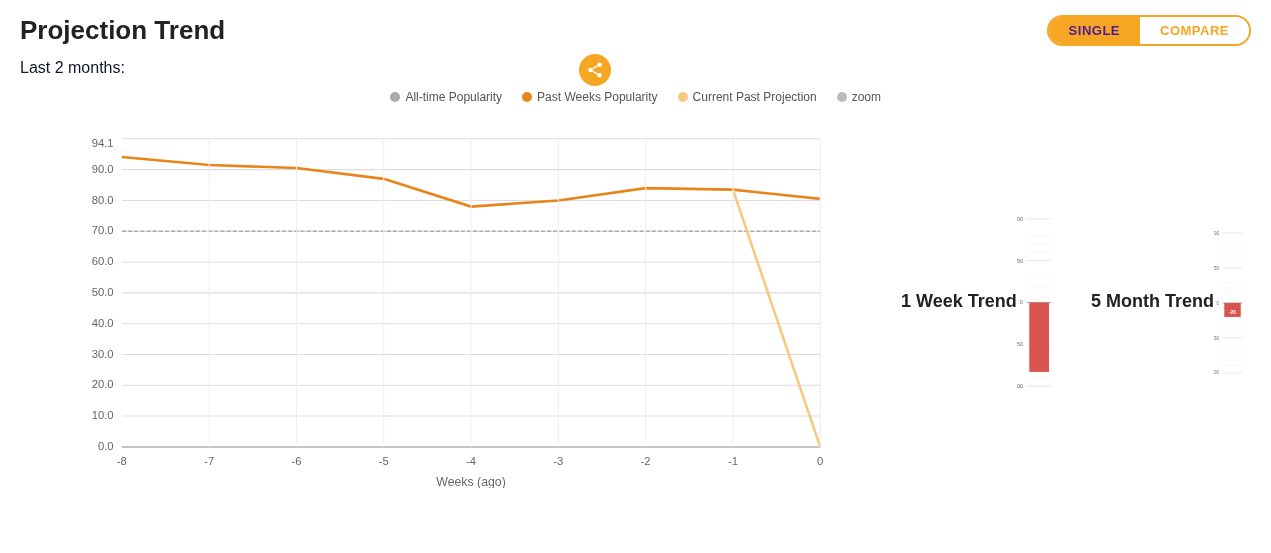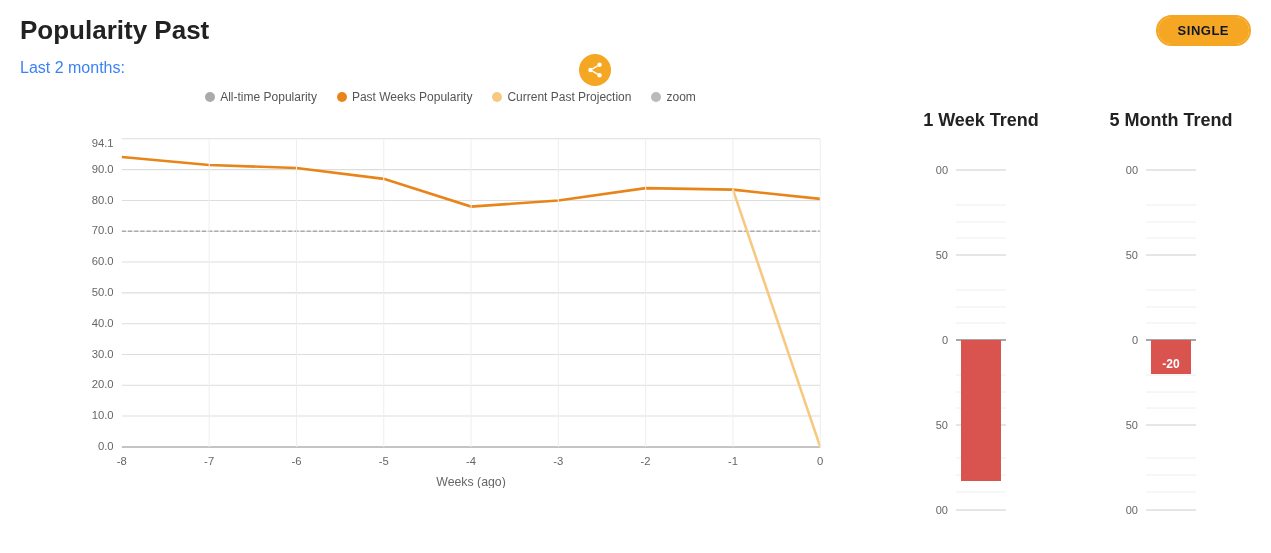--- a/index.html
+++ b/index.html
@@ -39,61 +39,61 @@
       padding: 6px 20px;
       font-size: 13px;
       font-weight: bold;
       cursor: pointer;
       letter-spacing: 0.5px;
       border: none;
       outline: none;
     }
     .toggle-btn.active {
       background: #f5a623;
-      color: #0f172a;
+      color: #4c1d95;
     }
     .toggle-btn.inactive {
       background: #fff;
       color: #f5a623;
     }
     .share-icon {
       width: 32px;
       height: 32px;
       background: #f5a623;
       border-radius: 50%;
       display: flex;
       align-items: center;
       justify-content: center;
       cursor: pointer;
       color: white;
       font-size: 16px;
     }
     .subtitle {
       font-size: 16px;
-      color: #3b82f6;
+      color: #0f172a;
       margin-bottom: 4px;
     }
     .main-row {
       display: flex;
       flex: 1;
       align-items: flex-start;
     }
     .chart-area {
       flex: 1;
       position: relative;
       height: 420px;
     }
     .legend {
       display: flex;
       align-items: center;
       gap: 20px;
       font-size: 12px;
       color: #555;
       margin-bottom: 4px;
-      justify-content: center;
+      justify-content: flex-end;
     }
     .legend-item {
       display: flex;
       align-items: center;
       gap: 5px;
     }
     .legend-dot {
       width: 10px;
       height: 10px;
       border-radius: 50%;
@@ -104,42 +104,42 @@
       height: 380px;
     }
     .trend-panels {
       display: flex;
       gap: 30px;
       padding-left: 20px;
       padding-top: 20px;
     }
     .trend-panel {
       display: flex;
-      flex-direction: column;
+      flex-direction: row;
       align-items: center;
       width: 160px;
-      gap: 11px;
     }
     .trend-title {
       font-size: 18px;
       font-weight: bold;
       color: #222;
       margin-bottom: 8px;
       white-space: nowrap;
     }
   </style>
 </head>
 <body>
 
 <div class="container">
 
   <div class="header-row">
-    <h1 class="title">Popularity Past</h1>
+    <h1 class="title">Projection Trend</h1>
     <div class="toggle-group">
       <button class="toggle-btn active">SINGLE</button>
+      <button class="toggle-btn inactive">COMPARE</button>
     </div>
   </div>
 
   <div style="display:flex; align-items:center; justify-content:space-between; margin-bottom:4px;">
     <span class="subtitle">Last 2 months:</span>
     <div style="padding-right:640px;">
       <div class="share-icon">
         <svg width="18" height="18" viewBox="0 0 24 24" fill="white">
           <circle cx="18" cy="5" r="3"></circle>
             <circle cx="6" cy="12" r="3"></circle>

